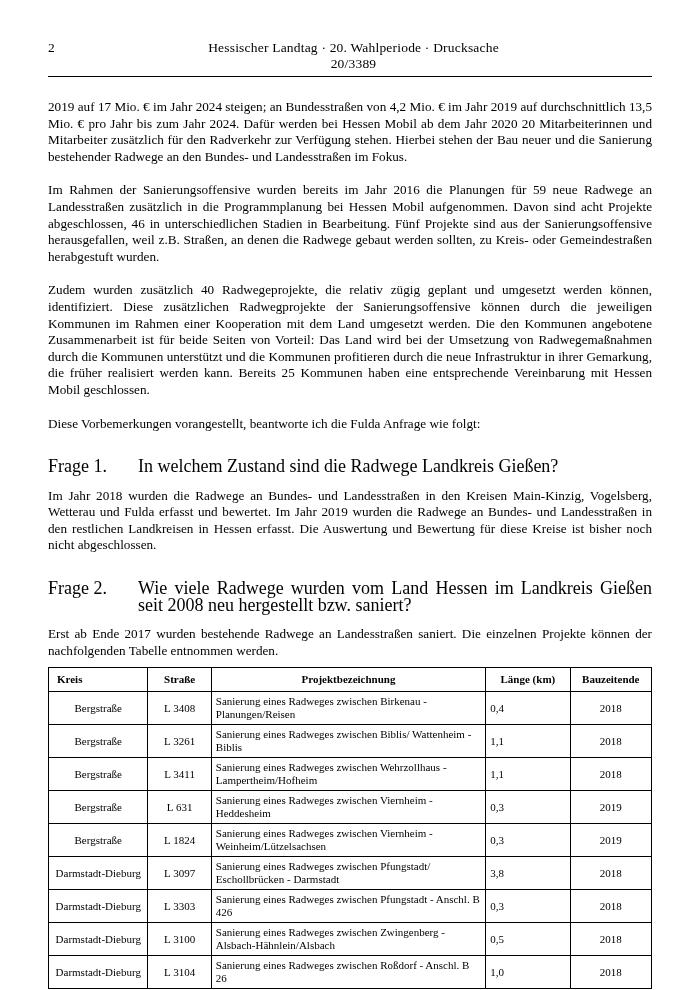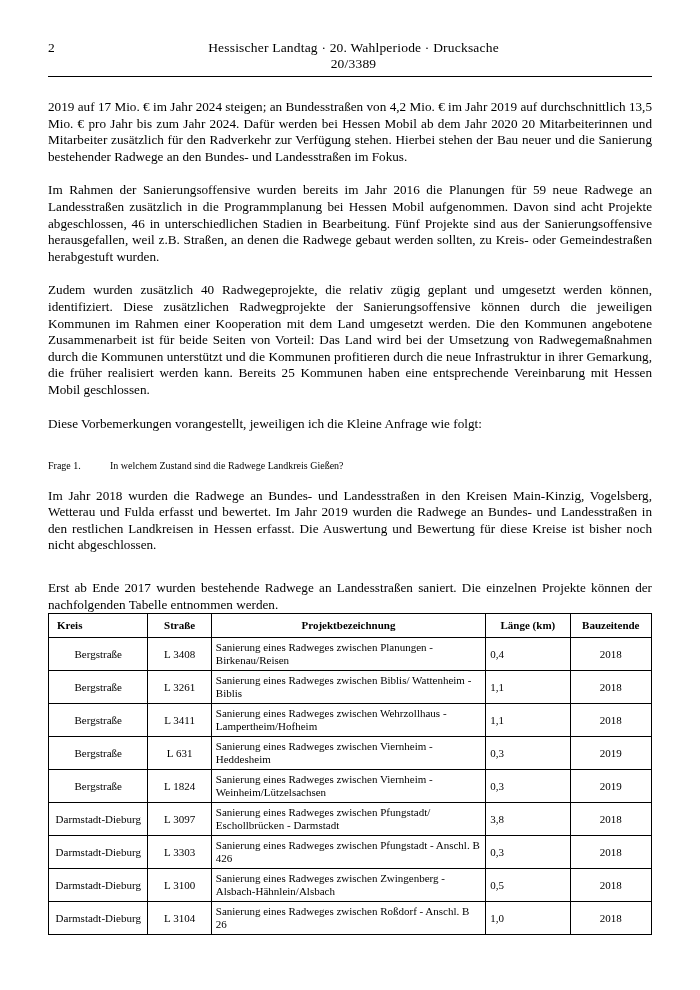--- a/index.html
+++ b/index.html
@@ -45,27 +45,28 @@
     margin: 2px 0 22px 0;
   }
   p.body {
     font-size: 13.2px;
     line-height: 16.6px;
     text-align: justify;
     margin: 0 0 17px 0;
     hyphens: auto;
   }
   p.body:last-of-type {
-    margin-bottom: 0;
+    margin-bottom: 8px;
   }
   .q-block {
     display: flex;
-    font-size: 10px;
+    font-size: 18px;
     line-height: 16.6px;
     margin: 0 0 13px 0;
+    gap: 28px;
   }
   .q-label {
     width: 62px;
     flex: 0 0 62px;
   }
   .q-text {
     flex: 1;
     text-align: justify;
   }
   .spacer-lg { height: 9px; }
@@ -106,32 +107,36 @@
   <div class="header">
     <div class="pageno">2</div>
     <div class="center">Hessischer Landtag   ·   20. Wahlperiode   ·   Drucksache 20/3389</div>
     <div class="right"></div>
   </div>
   <div class="rule"></div>
 
   <p class="body">2019 auf 17 Mio. € im Jahr 2024 steigen; an Bundesstraßen von 4,2 Mio. € im Jahr 2019 auf durchschnittlich 13,5 Mio. € pro Jahr bis zum Jahr 2024. Dafür werden bei Hessen Mobil ab dem Jahr 2020 20 Mitarbeiterinnen und Mitarbeiter zusätzlich für den Radverkehr zur Verfügung stehen. Hierbei stehen der Bau neuer und die Sanierung bestehender Radwege an den Bundes- und Landesstraßen im Fokus.</p>
   <p class="body">Im Rahmen der Sanierungsoffensive wurden bereits im Jahr 2016 die Planungen für 59 neue Radwege an Landesstraßen zusätzlich in die Programmplanung bei Hessen Mobil aufgenommen. Davon sind acht Projekte abgeschlossen, 46 in unterschiedlichen Stadien in Bearbeitung. Fünf Projekte sind aus der Sanierungsoffensive herausgefallen, weil z.B. Straßen, an denen die Radwege gebaut werden sollten, zu Kreis- oder Gemeindestraßen herabgestuft wurden.</p>
   <p class="body">Zudem wurden zusätzlich 40 Radwegeprojekte, die relativ zügig geplant und umgesetzt werden können, identifiziert. Diese zusätzlichen Radwegprojekte der Sanierungsoffensive können durch die jeweiligen Kommunen im Rahmen einer Kooperation mit dem Land umgesetzt werden. Die den Kommunen angebotene Zusammenarbeit ist für beide Seiten von Vorteil: Das Land wird bei der Umsetzung von Radwegemaßnahmen durch die Kommunen unterstützt und die Kommunen profitieren durch die neue Infrastruktur in ihrer Gemarkung, die früher realisiert werden kann. Bereits 25 Kommunen haben eine entsprechende Vereinbarung mit Hessen Mobil geschlossen.</p>
-  <p class="body">Diese Vorbemerkungen vorangestellt, jeweiligen ich die Kleine Anfrage wie folgt:</p>
+  <p class="body">Diese Vorbemerkungen vorangestellt, beantworte ich die Fulda Anfrage wie folgt:</p>
 
   <div class="spacer-lg"></div>
 
   <div class="q-block">
     <div class="q-label">Frage 1.</div>
     <div class="q-text">In welchem Zustand sind die Radwege Landkreis Gießen?</div>
   </div>
   <p class="body">Im Jahr 2018 wurden die Radwege an Bundes- und Landesstraßen in den Kreisen Main-Kinzig, Vogelsberg, Wetterau und Fulda erfasst und bewertet. Im Jahr 2019 wurden die Radwege an Bundes- und Landesstraßen in den restlichen Landkreisen in Hessen erfasst. Die Auswertung und Bewertung für diese Kreise ist bisher noch nicht abgeschlossen.</p>
 
   <div class="spacer-lg"></div>
 
+  <div class="q-block">
+    <div class="q-label">Frage 2.</div>
+    <div class="q-text">Wie viele Radwege wurden vom Land Hessen im Landkreis Gießen seit 2008 neu hergestellt bzw. saniert?</div>
+  </div>
   <p class="body">Erst ab Ende 2017 wurden bestehende Radwege an Landesstraßen saniert. Die einzelnen Projekte können der nachfolgenden Tabelle entnommen werden.</p>
 
   <table class="data">
     <colgroup>
       <col class="c-kreis">
         <col class="c-str">
         <col class="c-proj">
         <col class="c-len">
         <col class="c-year">
     </colgroup>
@@ -141,21 +146,21 @@
         <th class="strasse-h">Straße</th>
         <th>Projektbezeichnung</th>
         <th>Länge (km)</th>
         <th>Bauzeitende</th>
       </tr>
     </thead>
     <tbody>
       <tr>
         <td class="kreis">Bergstraße</td>
         <td class="strasse">L 3408</td>
-        <td class="proj">Sanierung eines Radweges zwischen Planungen - Birkenau/Reisen</td>
+        <td class="proj">Sanierung eines Radweges zwischen Birkenau - Planungen/Reisen</td>
         <td class="len">0,4</td>
         <td class="year">2018</td>
       </tr>
       <tr>
         <td class="kreis">Bergstraße</td>
         <td class="strasse">L 3261</td>
         <td class="proj">Sanierung eines Radweges zwischen Biblis/ Wattenheim - Biblis</td>
         <td class="len">1,1</td>
         <td class="year">2018</td>
       </tr>

